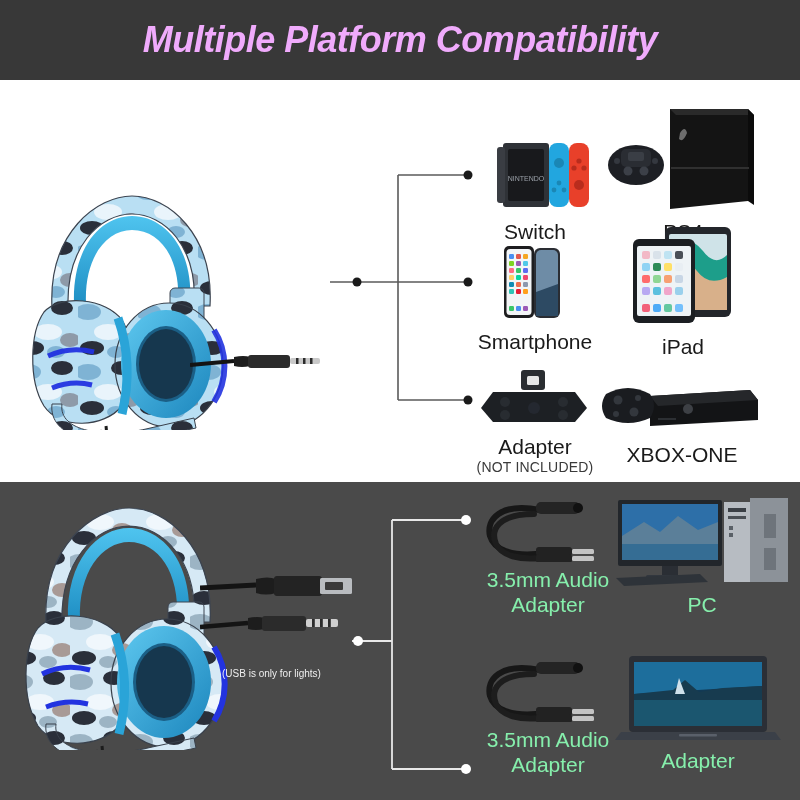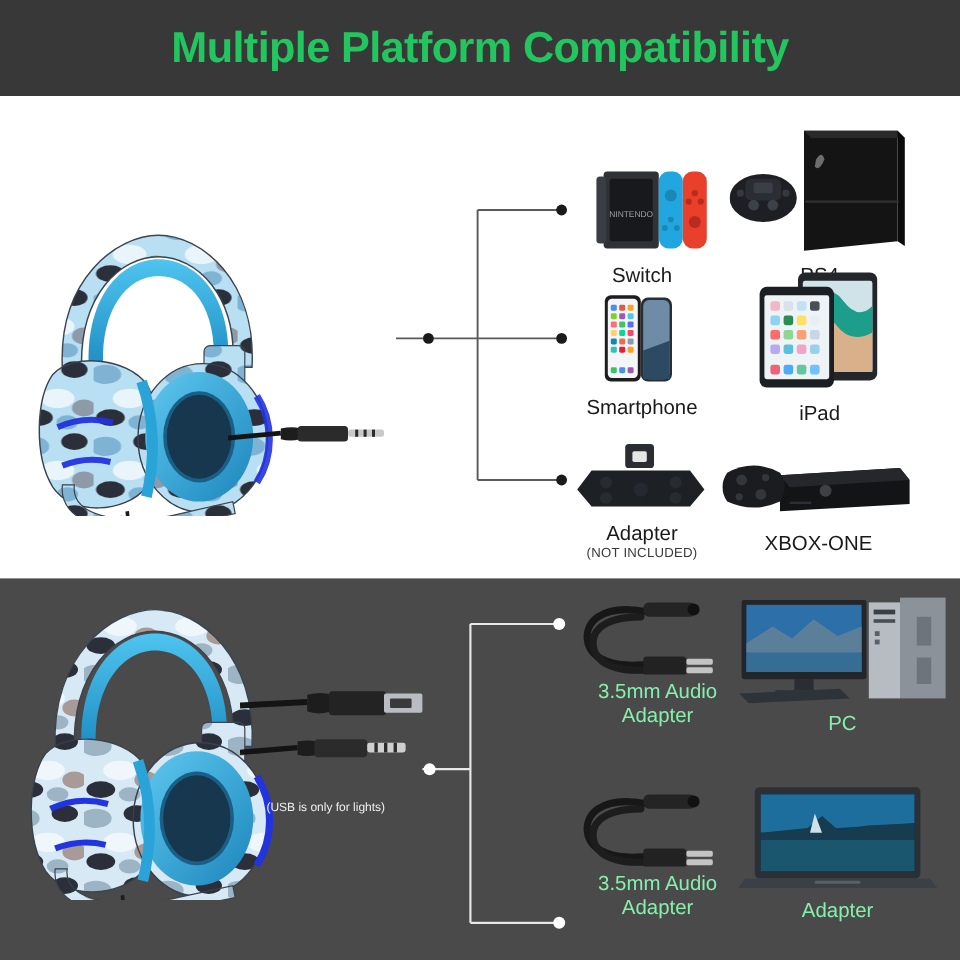--- a/index.html
+++ b/index.html
@@ -11,26 +11,27 @@
   }
   #page { position: relative; width: 800px; height: 800px; background:#fff; }
 
   
   .header-bar {
     position:absolute; left:0; top:0; width:800px; height:80px;
     background:#383838;
     display:flex; align-items:center; justify-content:center;
   }
   .header-title {
-    color:#22c55e;
+    color:#f0abfc;
     font-size:36px;
     font-weight:bold;
     letter-spacing:-0.5px;
     white-space:nowrap;
     font-family:"Liberation Sans", sans-serif;
+    font-style:italic;
   }
 
   
   .section-top {
     position:absolute; left:0; top:80px; width:800px; height:402px;
     background:#ffffff;
   }
   .section-bottom {
     position:absolute; left:0; top:482px; width:800px; height:318px;
     background:#4a4a4a;
@@ -45,29 +46,29 @@
 
   
   .device {
     position:absolute;
     display:flex; flex-direction:column;
     align-items:center; justify-content:flex-end;
   }
   .device-art { display:block; }
   .device-label {
     margin-top:5px;
-    font-size:17px;
+    font-size:21px;
     font-family:"Liberation Sans", sans-serif;
     color:#1a1a1a;
     text-align:center;
     line-height:1.15;
     white-space:nowrap;
   }
   .device-sublabel {
-    font-size:11px;
+    font-size:14px;
     color:#3a3a3a;
     text-align:center;
     letter-spacing:0.2px;
     white-space:nowrap;
   }
   .section-bottom .device-label { color:#86efac; }
   .section-bottom .device-label.two-line { white-space:normal; line-height:1.2; }
 
   .note-text {
     position:absolute;

